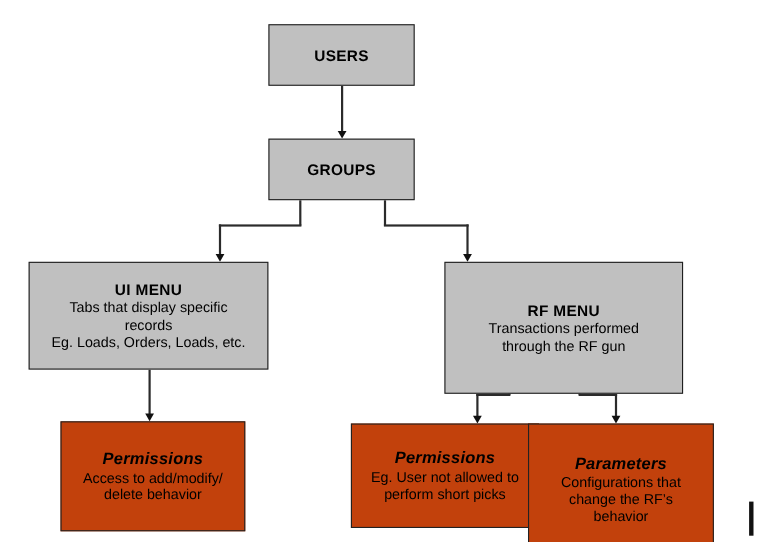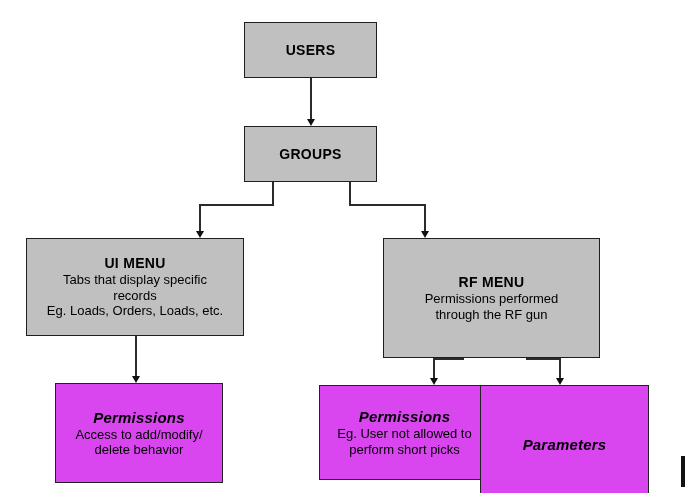--- a/index.html
+++ b/index.html
@@ -2,21 +2,21 @@
 <html><head>
 <meta charset="utf-8">
 <style>
   * { margin:0; padding:0; box-sizing:border-box; }
   html,body { background:#ffffff; }
   body { font-family:"Liberation Sans", sans-serif; color:#000; }
   .canvas { position:relative; width:691px; height:493px; background:#ffffff; overflow:hidden; }
 
   .box { position:absolute; display:flex; flex-direction:column; align-items:center; justify-content:center; text-align:center; }
   .box.gray  { background:#c0c0c0; border:1.5px solid #1f1f1f; }
-  .box.light { background:#d946ef; border:1px solid #222222; }
+  .box.light { background:#c2410c; border:1px solid #222222; }
 
   .node-title { font-weight:bold; font-size:14px; line-height:17px; letter-spacing:.3px; }
   .node-title.italic { font-style:italic; font-size:15px; letter-spacing:.2px; margin-bottom:1px; }
   .node-body { font-size:13px; line-height:15.5px; }
   .bl { white-space:nowrap; }
 
   .ln { position:absolute; background:#2b2b2b; }
   .ah { position:absolute; width:0; height:0;
         border-left:4px solid transparent; border-right:4px solid transparent;
         border-top:7px solid #111; }
@@ -63,24 +63,24 @@
 
   <div class="box gray" style="left:26px;top:238px;width:218px;height:98px">
     <div class="node-title">UI MENU</div>
     <div class="node-body">
       <div class="bl">Tabs that display specific</div>
       <div class="bl">records</div>
       <div class="bl">Eg. Loads, Orders, Loads, etc.</div>
     </div>
   </div>
 
-  <div class="box gray" style="left:383px;top:238px;width:217px;height:120px">
+  <div class="box gray" style="left:404px;top:238px;width:217px;height:120px">
     <div class="node-title">RF MENU</div>
     <div class="node-body">
-      <div class="bl">Permissions performed</div>
+      <div class="bl">Transactions performed</div>
       <div class="bl">through the RF gun</div>
     </div>
   </div>
 
   <div class="box light" style="left:55px;top:383px;width:168px;height:100px">
     <div class="node-title italic">Permissions</div>
     <div class="node-body">
       <div class="bl">Access to add/modify/</div>
       <div class="bl">delete behavior</div>
     </div>
@@ -89,17 +89,22 @@
   <div class="box light" style="left:319px;top:385px;width:171px;height:95px">
     <div class="node-title italic">Permissions</div>
     <div class="node-body">
       <div class="bl">Eg. User not allowed to</div>
       <div class="bl">perform short picks</div>
     </div>
   </div>
 
   <div class="box light" style="left:480px;top:385px;width:169px;height:120px">
     <div class="node-title italic">Parameters</div>
+    <div class="node-body">
+      <div class="bl">Configurations that</div>
+      <div class="bl">change the RF’s</div>
+      <div class="bl">behavior</div>
+    </div>
   </div>
 
   <div class="artifact" style="left:681px;top:456px;width:4px;height:31px"></div>
 
 </div>
 
 </body></html>

